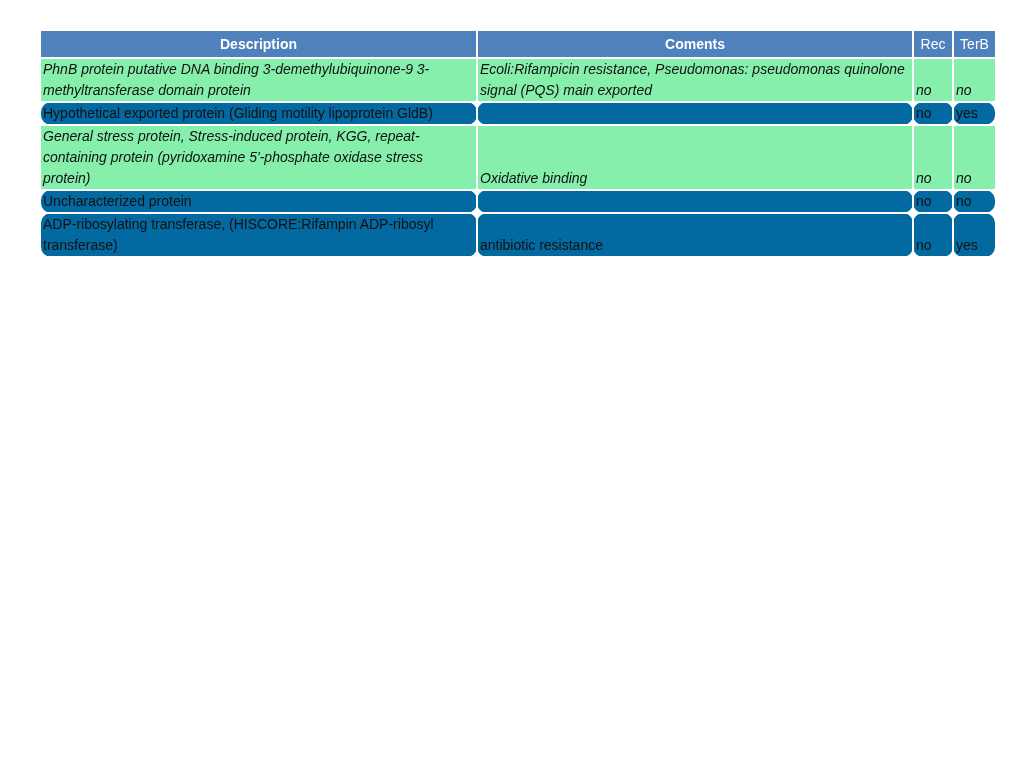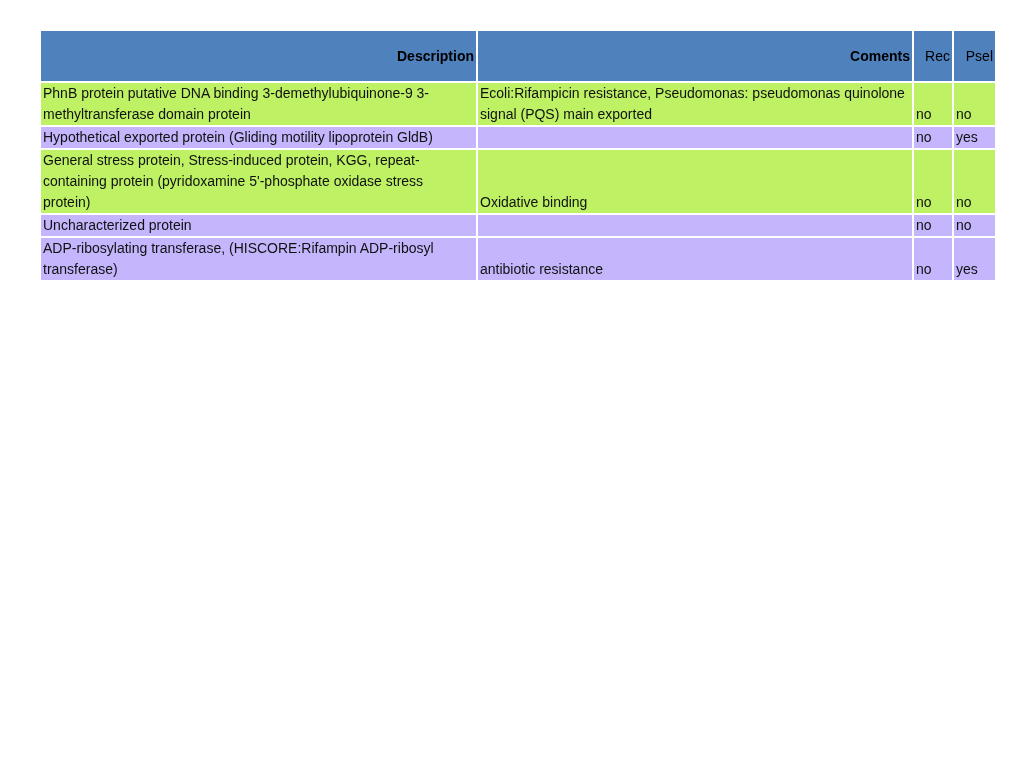--- a/index.html
+++ b/index.html
@@ -8,51 +8,51 @@
   table.grid {
     position: absolute; left: 41px; top: 31px;
     border-collapse: collapse; table-layout: fixed; width: 954px;
     font-size: 14px; line-height: 21px; color: #111;
   }
   table.grid col.c1 { width: 436px; }
   table.grid col.c2 { width: 436px; }
   table.grid col.c3 { width: 40px; }
   table.grid col.c4 { width: 42px; }
   table.grid th {
-    background: #4f81bd; color: #000000; font-weight: bold; text-align: right;
-    padding: 16px 2px; height: 18px; line-height: 18px;
+    background: #4f81bd; color: #ffffff; font-weight: bold; text-align: center;
+    padding: 4px 2px; height: 18px; line-height: 18px;
     border-right: 2px solid #ffffff; border-bottom: 2px solid #ffffff;
     vertical-align: bottom;
   }
   table.grid th.light { font-weight: normal; margin-left: 33px; }
   table.grid td {
     padding: 0 2px; vertical-align: bottom;
     border-right: 2px solid #ffffff; border-bottom: 2px solid #ffffff;
   }
-  table.grid tr.odd td { background: #bef264; }
-  table.grid tr.even td { background: #c4b5fd; }
+  table.grid tr.odd td { background: #86efac; font-style: italic; }
+  table.grid tr.even td { background: #0369a1; border-radius: 10px; }
   table.grid td:last-child, table.grid th:last-child { border-right: none; }
   .nowrap { white-space: nowrap; overflow: visible; }
 </style>
 </head>
 <body>
 
 <table class="grid">
   <colgroup>
       <col class="c1">
       <col class="c2">
       <col class="c3">
       <col class="c4">
     </colgroup>
   <thead>
     <tr>
       <th>Description</th>
       <th>Coments</th>
       <th class="light">Rec</th>
-      <th class="light">Psel</th>
+      <th class="light">TerB</th>
     </tr>
   </thead>
   <tbody>
     <tr class="odd">
       <td>PhnB protein putative DNA binding 3-demethylubiquinone-9 3-methyltransferase domain protein</td>
       <td>Ecoli:Rifampicin resistance, Pseudomonas: pseudomonas quinolone signal (PQS) main exported</td>
       <td>no</td>
       <td>no</td>
     </tr>
     <tr class="even">

